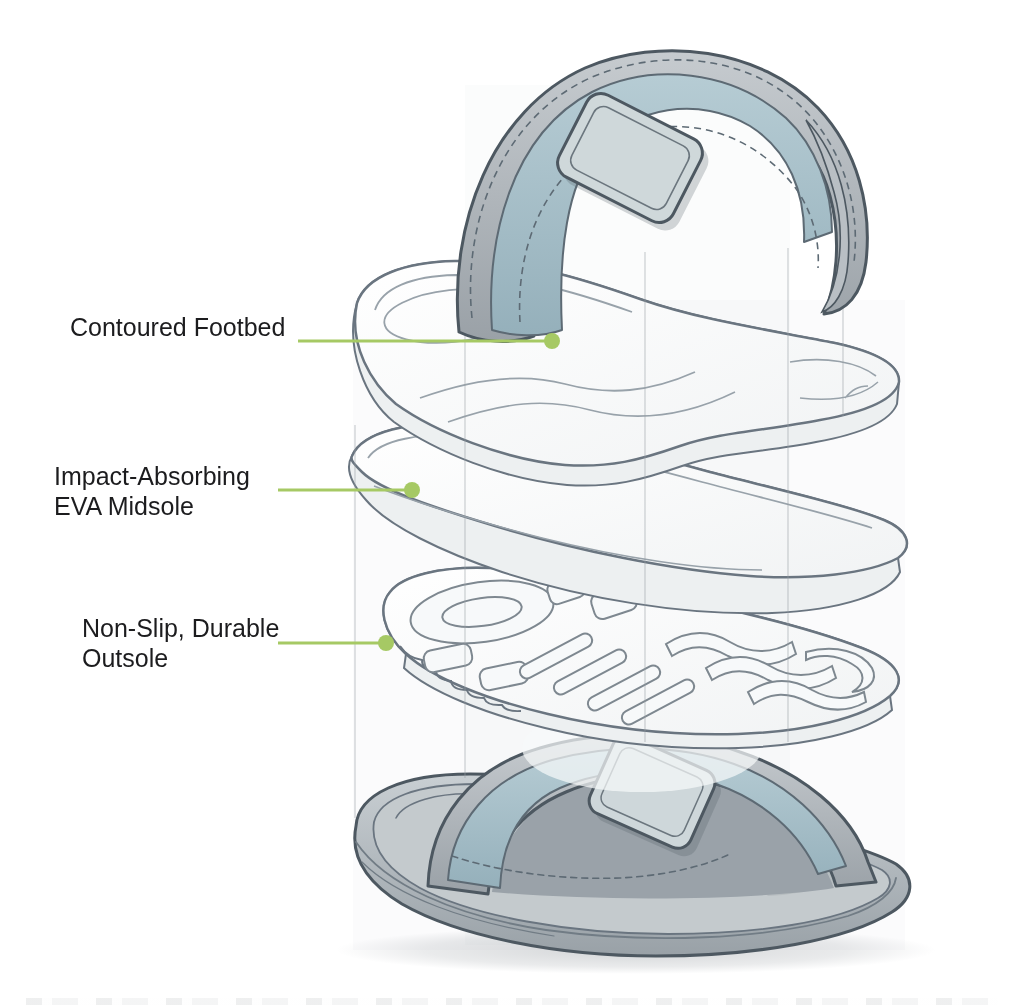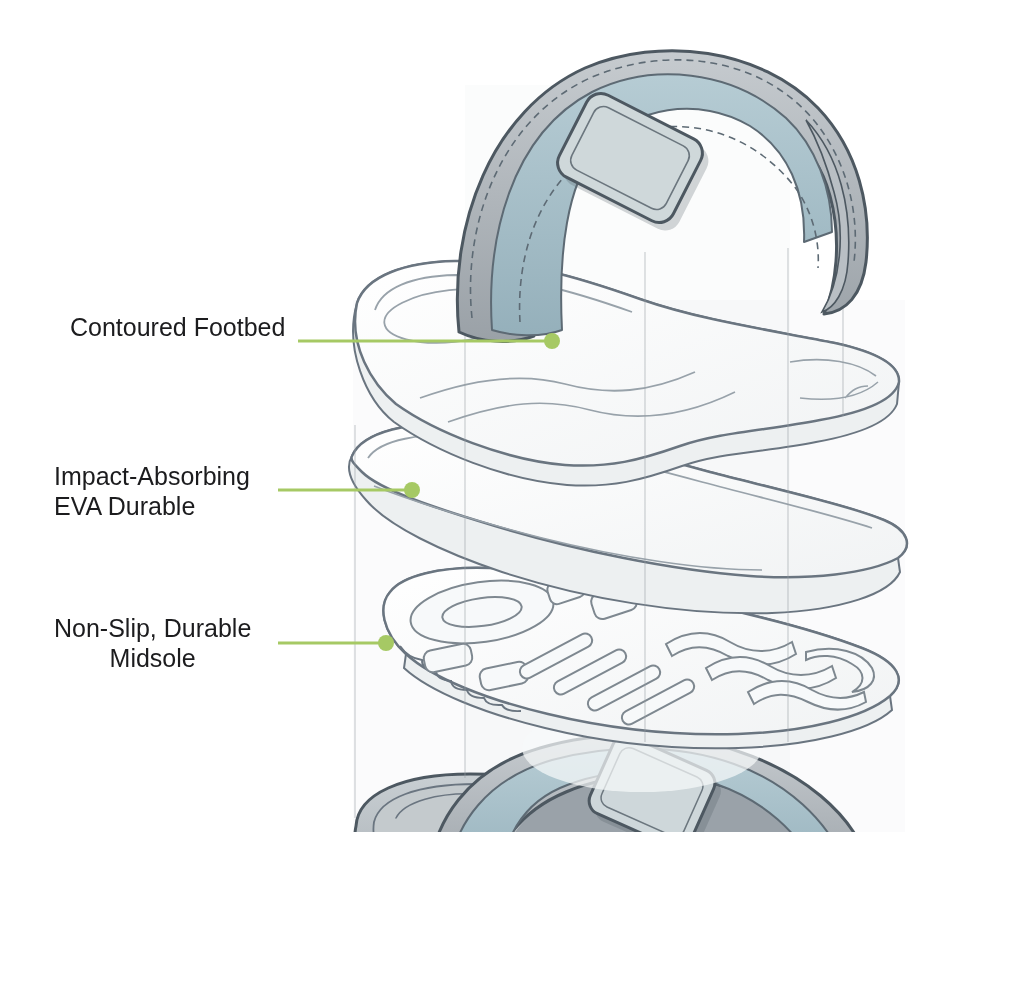--- a/index.html
+++ b/index.html
@@ -1,16 +1,16 @@
 <!DOCTYPE html>
 <html><head>
 <meta charset="utf-8">
 <style>
   html,body{margin:0;padding:0;background:#ffffff;}
-  .stage{position:relative;width:1024px;height:832px;background:#ffffff;overflow:hidden;
+  .stage{position:relative;width:1024px;height:1008px;background:#ffffff;overflow:hidden;
          font-family:"Liberation Sans", sans-serif;}
   .stage svg{position:absolute;left:0;top:0;}
   .callout{position:absolute;color:#1c1c1e;font-size:25px;line-height:30px;font-weight:400;
            white-space:nowrap;}
   .callout span{display:block;}
   .bottom-strip{position:absolute;left:26px;top:998px;width:972px;height:7px;opacity:.45;
     background:repeating-linear-gradient(90deg,
       rgba(150,155,158,.35) 0 16px, rgba(235,236,237,.15) 16px 26px,
       rgba(170,175,178,.28) 26px 52px, rgba(245,246,246,.1) 52px 70px);}
 </style>
@@ -170,21 +170,21 @@
     <line x1="278" y1="643" x2="386" y2="643"></line>
     <circle cx="386" cy="643" r="8" fill="#a6c964" stroke="none"></circle>
   </g>
 </svg>
 
   <div class="callout" style="left:70px;top:312px;">
     <span>Contoured Footbed</span>
   </div>
   <div class="callout" style="left:54px;top:461px;">
     <span>Impact-Absorbing</span>
-    <span>EVA Durable</span>
+    <span>EVA Midsole</span>
   </div>
-  <div class="callout" style="left:54px;top:613px;text-align:center;">
+  <div class="callout" style="left:82px;top:613px;">
     <span>Non-Slip, Durable</span>
-    <span>Midsole</span>
+    <span>Outsole</span>
   </div>
 
   <div class="bottom-strip"></div>
 </div>
 
 </body></html>

